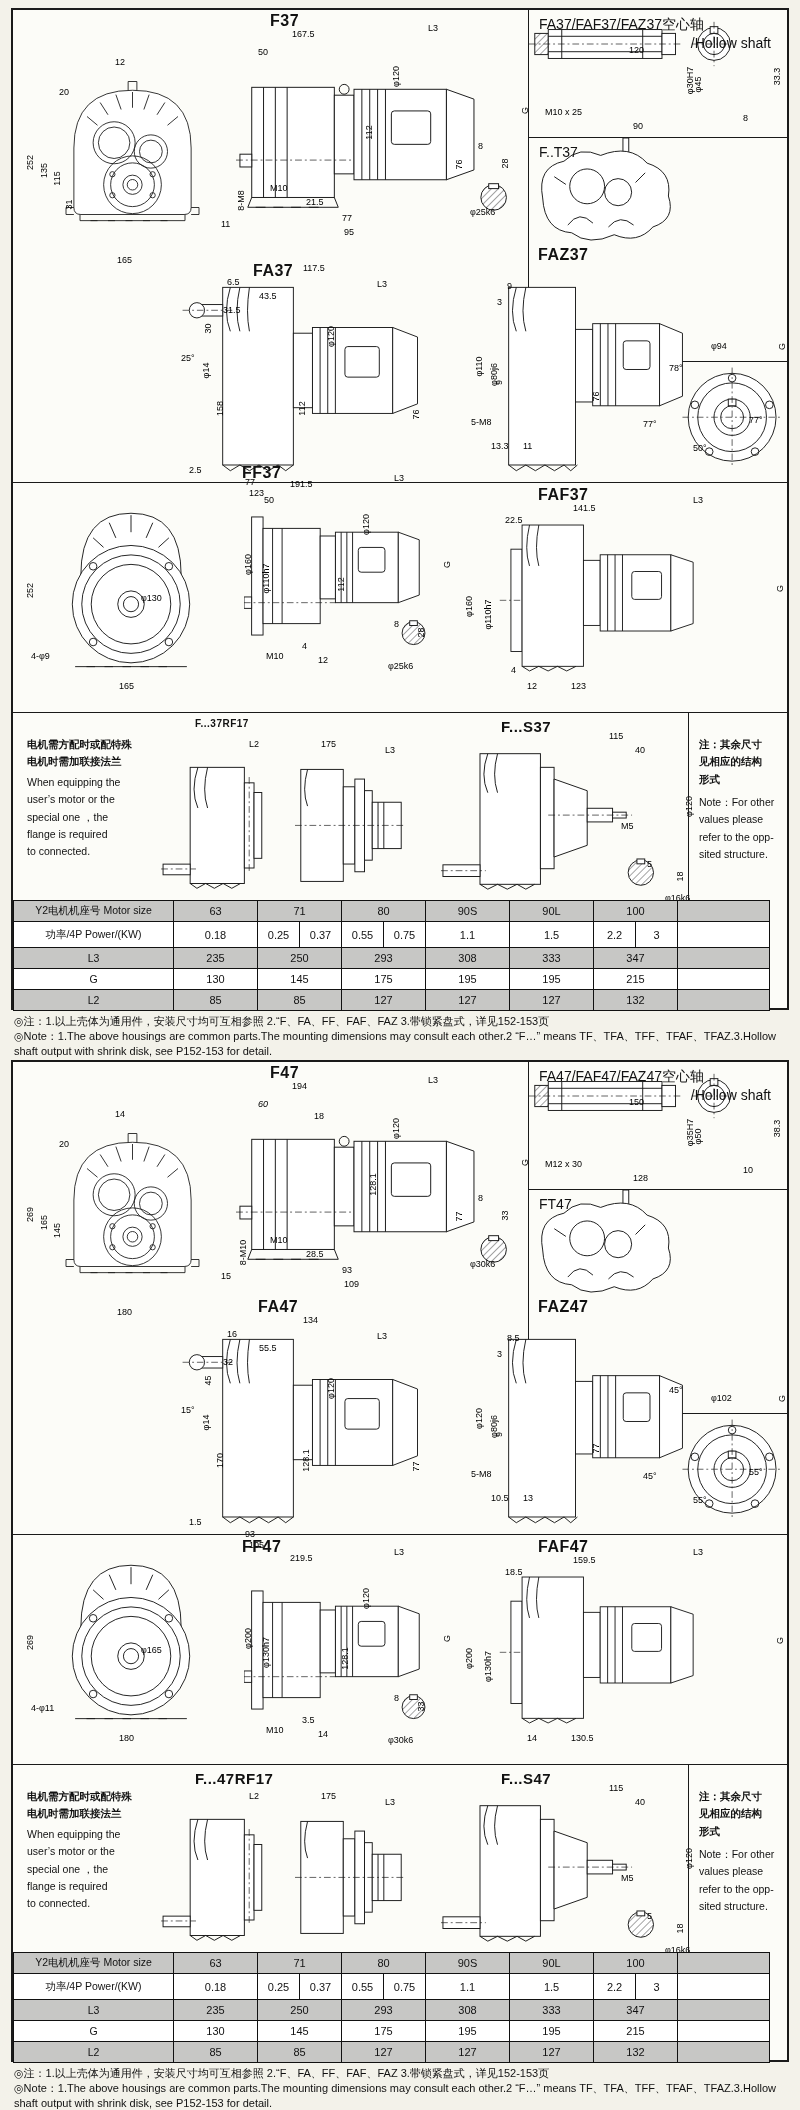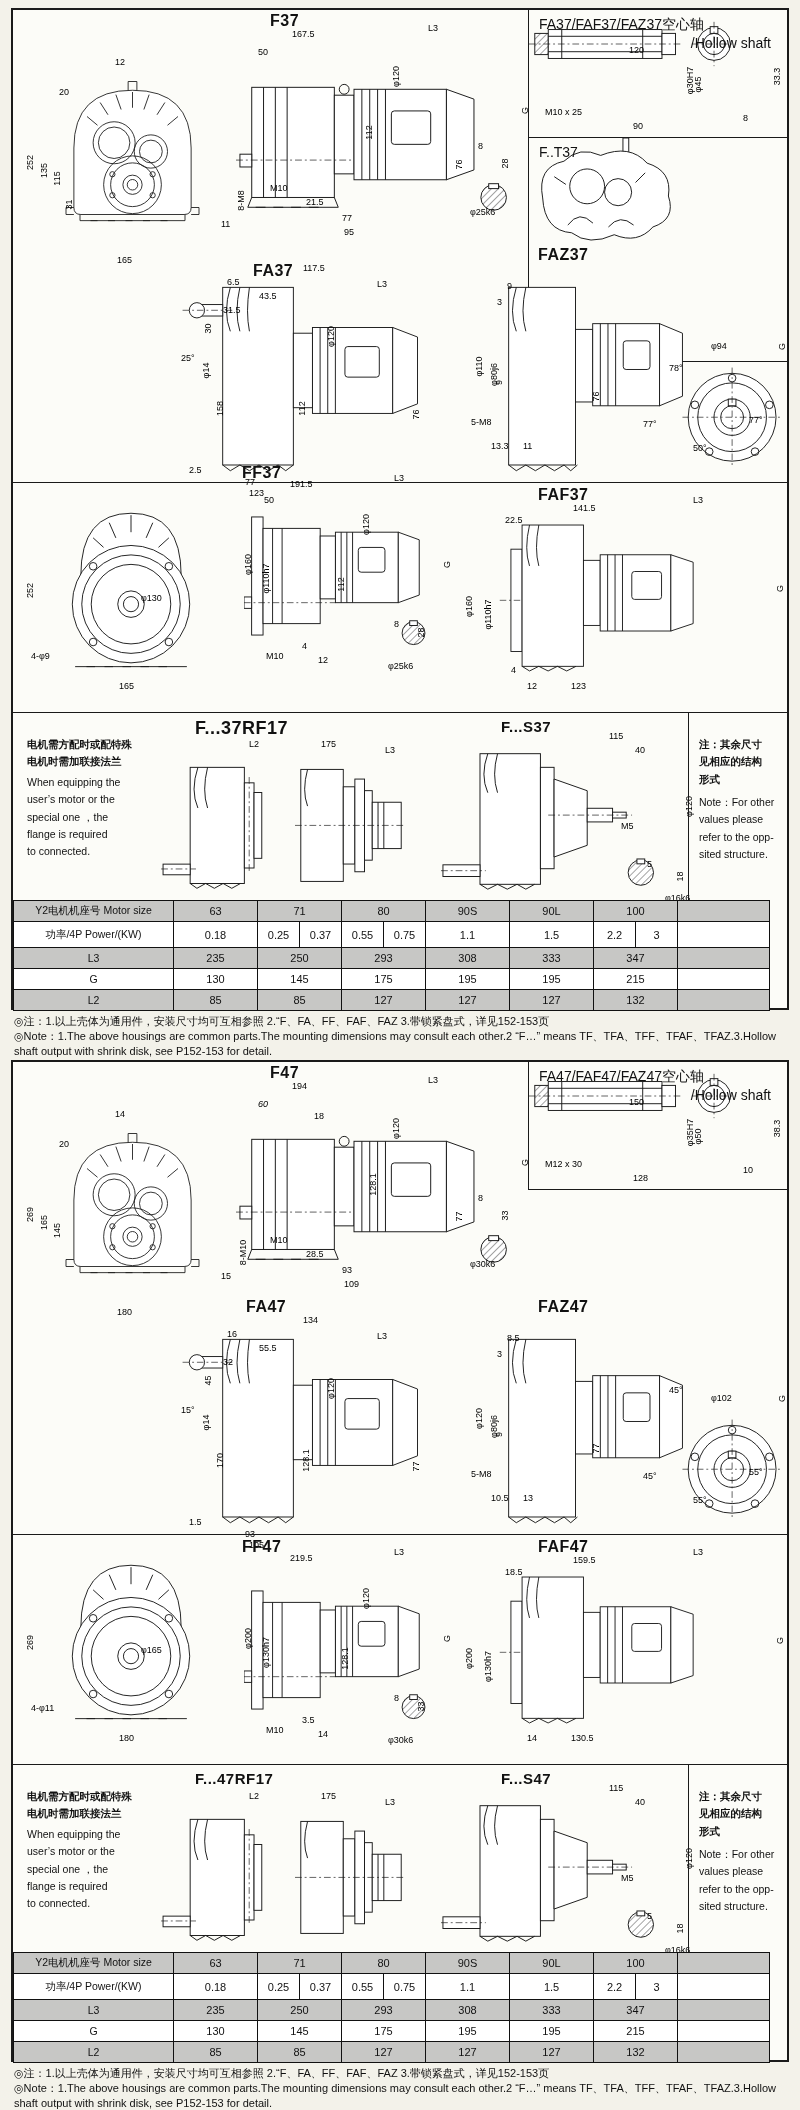--- a/index.html
+++ b/index.html
@@ -338,21 +338,21 @@
 
     <div class="blocktext" style="left:14px;top:726px;width:126px;font-weight:bold">电机需方配时或配特殊
 电机时需加联接法兰</div>
     <div class="blocktext" style="left:14px;top:764px;width:126px">When equipping the
 user’s motor or the
 special one ，the
 flange is required
 to connected.</div>
 
     <div class="panel" style="left:140px;top:704px;width:260px;height:186px">
-      <h3 class="ptitle" style="left:42px;top:4px;font-size:18px">F...37RF17</h3>
+      <h3 class="ptitle" style="left:42px;top:4px;font-size:10px">F...37RF17</h3>
       <svg style="left:8px;top:34px" width="128" height="150" viewBox="0 0 132 155">
         <g class="ln">
           <rect class="w" x="30" y="20" width="56" height="120"></rect>
           <path d="M38 20 Q30 44 38 62 M48 20 Q42 44 48 62"></path>
           <rect class="w" x="86" y="36" width="10" height="88"></rect>
           <rect class="w" x="96" y="46" width="8" height="68"></rect>
           <rect class="w" x="2" y="120" width="28" height="11"></rect>
           <path d="M30 140 l7 5 l9 -5 l9 5 l9 -5 l9 5 l9 -5"></path>
           <path class="dash" d="M0 125 H36 M91 30 V130"></path>
         </g>
@@ -591,23 +591,36 @@
             <span class="dim" style="left: 100px; top: 36px;">150</span>
             <span class="dim" style="left: 16px; top: 98px;">M12 x 30</span>
             <span class="dim" style="left: 104px; top: 112px;">128</span>
             <span class="dim v" style="left: 148px; top: 66px;">φ35H7</span>
             <span class="dim v" style="left: 162px; top: 70px;">φ50</span>
             <span class="dim v" style="left: 240px; top: 62px;">38.3</span>
             <span class="dim" style="left: 214px; top: 104px;">10</span>
           </div>
     </div>
 
+    <div class="rbox" style="left:515px;top:128px;width:259px;height:224px">
+      <div class="btitle">FT47</div>
+      <svg style="left:52px;top:48px" width="155" height="118" viewBox="0 0 160 122">
+        <g class="ln">
+          <rect class="w" x="97" y="0" width="6" height="26"></rect>
+          <path class="w" d="M14 62 Q8 30 36 24 Q52 8 74 18 Q104 6 122 26 Q148 34 144 60 Q152 84 128 92 Q112 110 88 100 Q62 112 44 98 Q16 96 14 62 Z"></path>
+          <path d="M40 90 Q52 74 66 88 M82 92 Q94 78 108 90"></path>
+          <circle cx="60" cy="50" r="18"></circle>
+              <circle cx="92" cy="56" r="14"></circle>
+          <path d="M26 40 L38 48 M120 36 L110 46"></path>
+        </g>
+      </svg>
+    </div>
 
     <div class="panel" style="left:140px;top:232px;width:290px;height:250px">
-      <h3 class="ptitle" style="left:93px;top:4px">FA47</h3>
+      <h3 class="ptitle" style="left:105px;top:4px">FA47</h3>
       <svg style="left:14px;top:32px" width="268" height="212" viewBox="0 0 280 222">
         <g class="ln">
           <rect class="w" x="58" y="14" width="74" height="186"></rect>
           <path d="M66 14 Q58 40 66 60 M76 14 Q70 40 76 60 M86 14 Q82 40 86 60"></path>
           <rect class="w" x="26" y="32" width="32" height="12"></rect>
               <circle class="w" cx="31" cy="38" r="8"></circle>
           <rect class="w" x="132" y="62" width="20" height="78"></rect>
           <rect class="w" x="152" y="56" width="84" height="90"></rect>
           <path d="M160 56 V146 M168 56 V146 M176 56 V146"></path>
           <rect class="w" x="186" y="76" width="36" height="32" rx="3"></rect>

